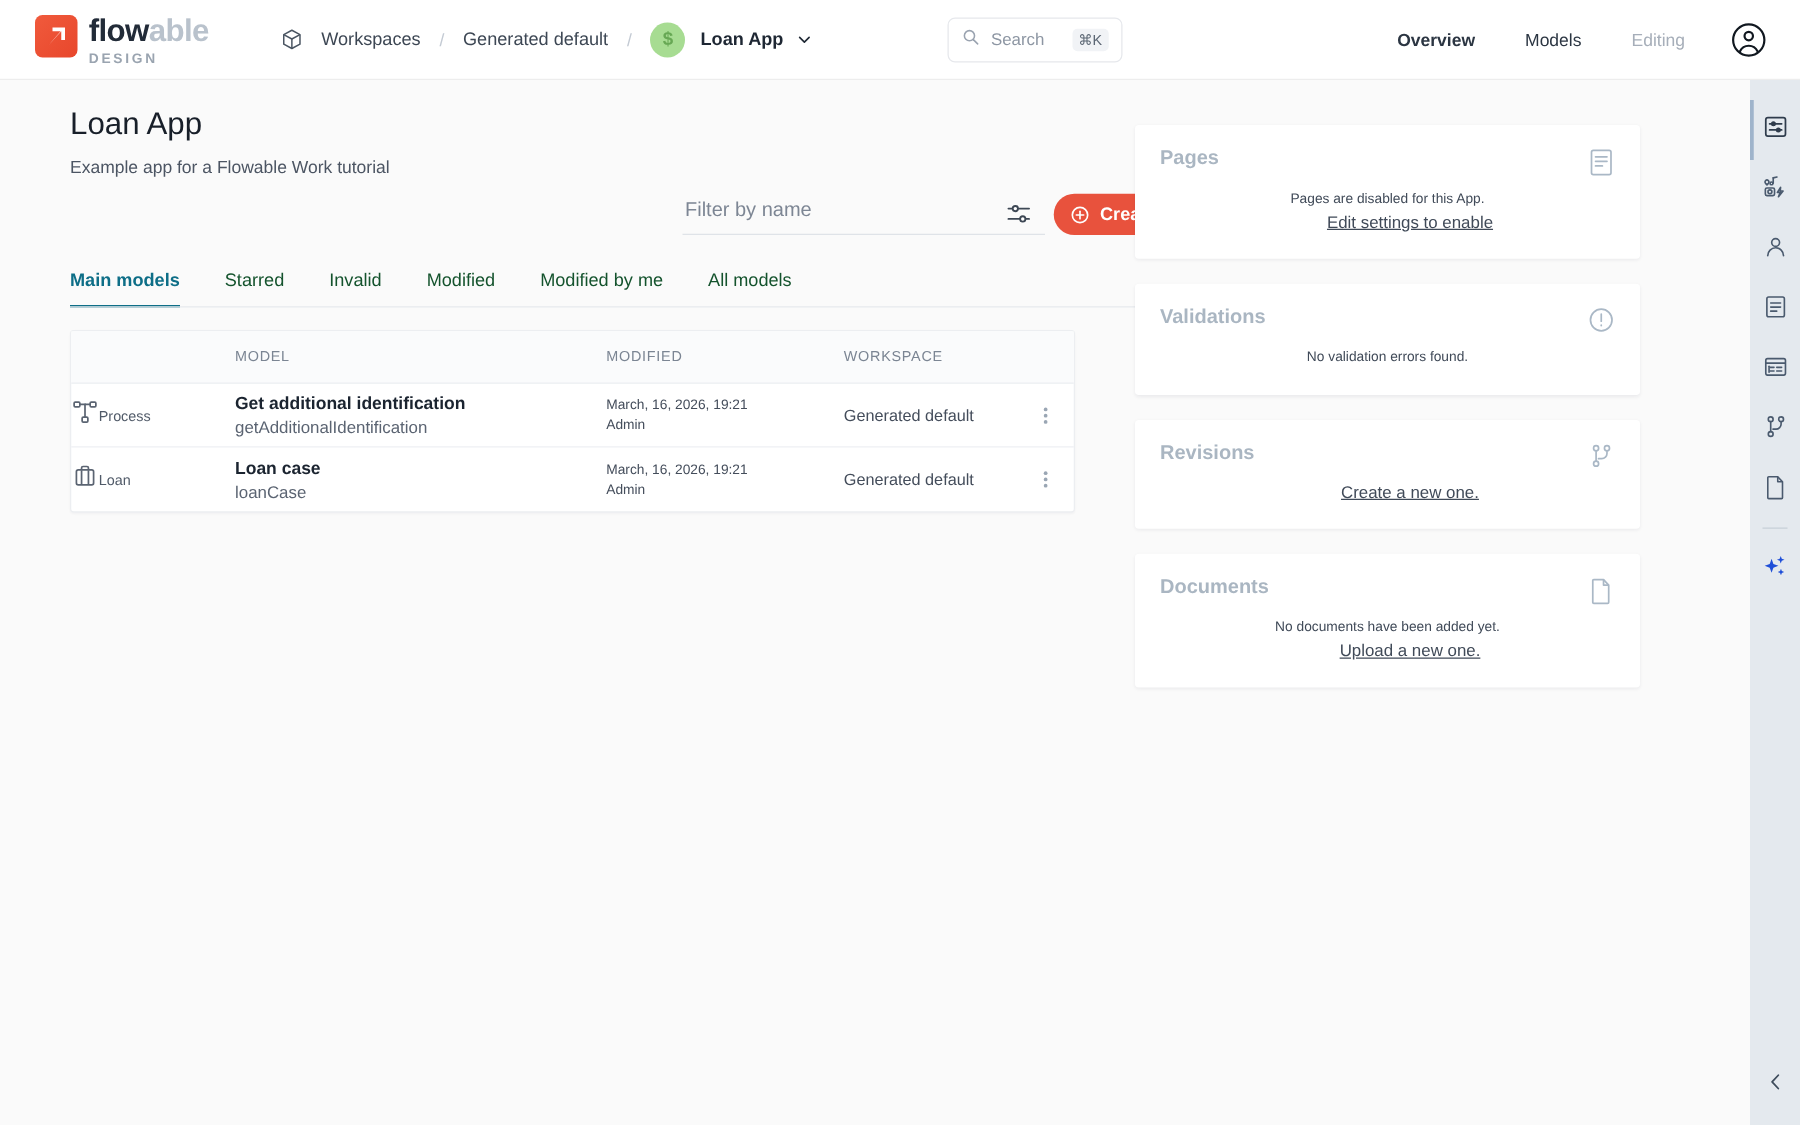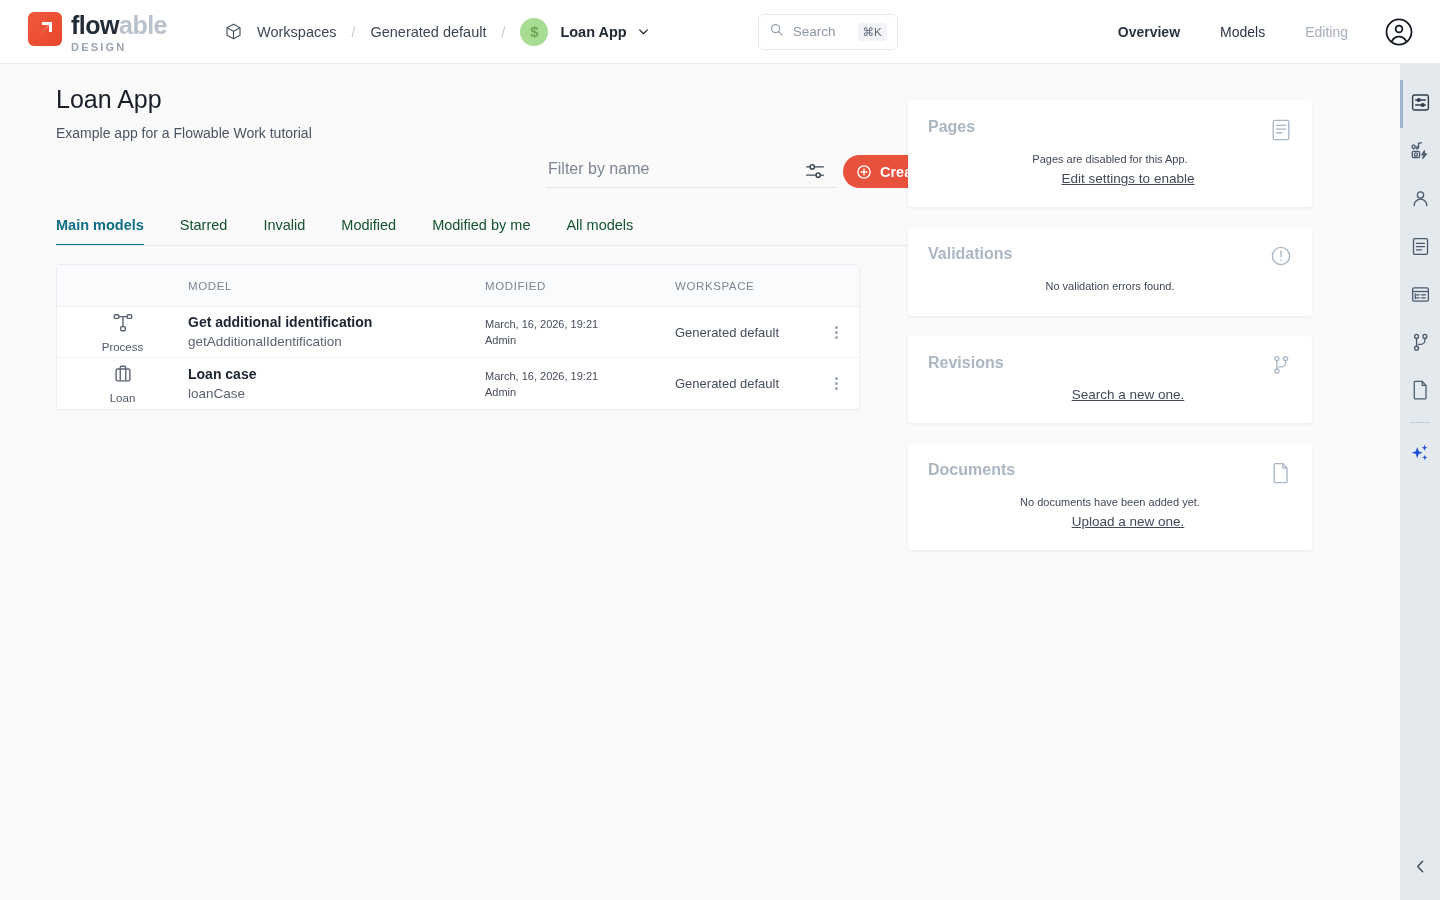--- a/index.html
+++ b/index.html
@@ -115,21 +115,21 @@
   .thead { display: flex; height: 42px; align-items: center; background: #fafbfc; border-bottom: 1px solid #eceef1; }
   .th { font-size: 11.5px; letter-spacing: 0.6px; color: #7b8593; }
   .col-icon { width: 131px; flex: none; }
   .col-model { width: 297px; flex: none; }
   .col-mod   { width: 190px; flex: none; }
   .col-ws    { flex: 1; }
   .col-menu  { width: 46px; flex: none; }
 
   .trow { display: flex; align-items: center; height: 51px; border-bottom: 1px solid #eef0f3; }
   .trow:last-child { border-bottom: none; }
-  .type-cell { width: 131px; flex: none; display: flex; flex-direction: column; align-items: center; }
+  .type-cell { width: 131px; flex: none; display: flex; flex-direction: row; align-items: center; }
   .type-label { font-size: 11.5px; color: #505a68; margin-top: 3px; }
   .model-cell { width: 297px; flex: none; }
   .model-name { font-size: 14px; font-weight: bold; color: #1b2430; line-height: 19px; }
   .model-key { font-size: 13.5px; color: #5b6472; line-height: 19px; }
   .mod-cell { width: 190px; flex: none; font-size: 11px; color: #444d5b; line-height: 16px; }
   .ws-cell { flex: 1; font-size: 13px; color: #444d5b; }
   .menu-cell { width: 46px; flex: none; display: flex; justify-content: center; cursor: pointer; }
   .dot { width: 3px; height: 3px; border-radius: 50%; background: #9aa6b4; margin: 2px 0; }
 
   
@@ -371,21 +371,21 @@
       <span class="card-icon">
         <svg width="22" height="22" viewBox="0 0 24 24" fill="none" stroke="#aab8c6" stroke-width="1.5">
           <circle cx="7.5" cy="5" r="2.2"></circle>
             <circle cx="7.5" cy="18.5" r="2.2"></circle>
             <circle cx="17" cy="5" r="2.2"></circle>
           <path d="M7.5 7.2 V16.3" stroke-linecap="round"></path>
           <path d="M17 7.2 v2.3 a4.6 4.6 0 0 1 -4.6 4.6 H9.6" stroke-linecap="round"></path>
         </svg>
       </span>
       <div class="card-body">
-        <a class="card-link">Search a new one.</a>
+        <a class="card-link">Create a new one.</a>
       </div>
     </div>
 
     <div class="card">
       <div class="card-title">Documents</div>
       <span class="card-icon">
         <svg width="22" height="24" viewBox="0 0 24 26" fill="none" stroke="#aab8c6" stroke-width="1.5" stroke-linejoin="round">
           <path d="M5.5 2.8 H14 L18.5 7.6 V22.6 a0.9 0.9 0 0 1 -0.9 0.9 H5.5 a0.9 0.9 0 0 1 -0.9 -0.9 V3.7 a0.9 0.9 0 0 1 0.9 -0.9 Z"></path>
           <path d="M14 2.8 V7.6 H18.5"></path>
         </svg>

